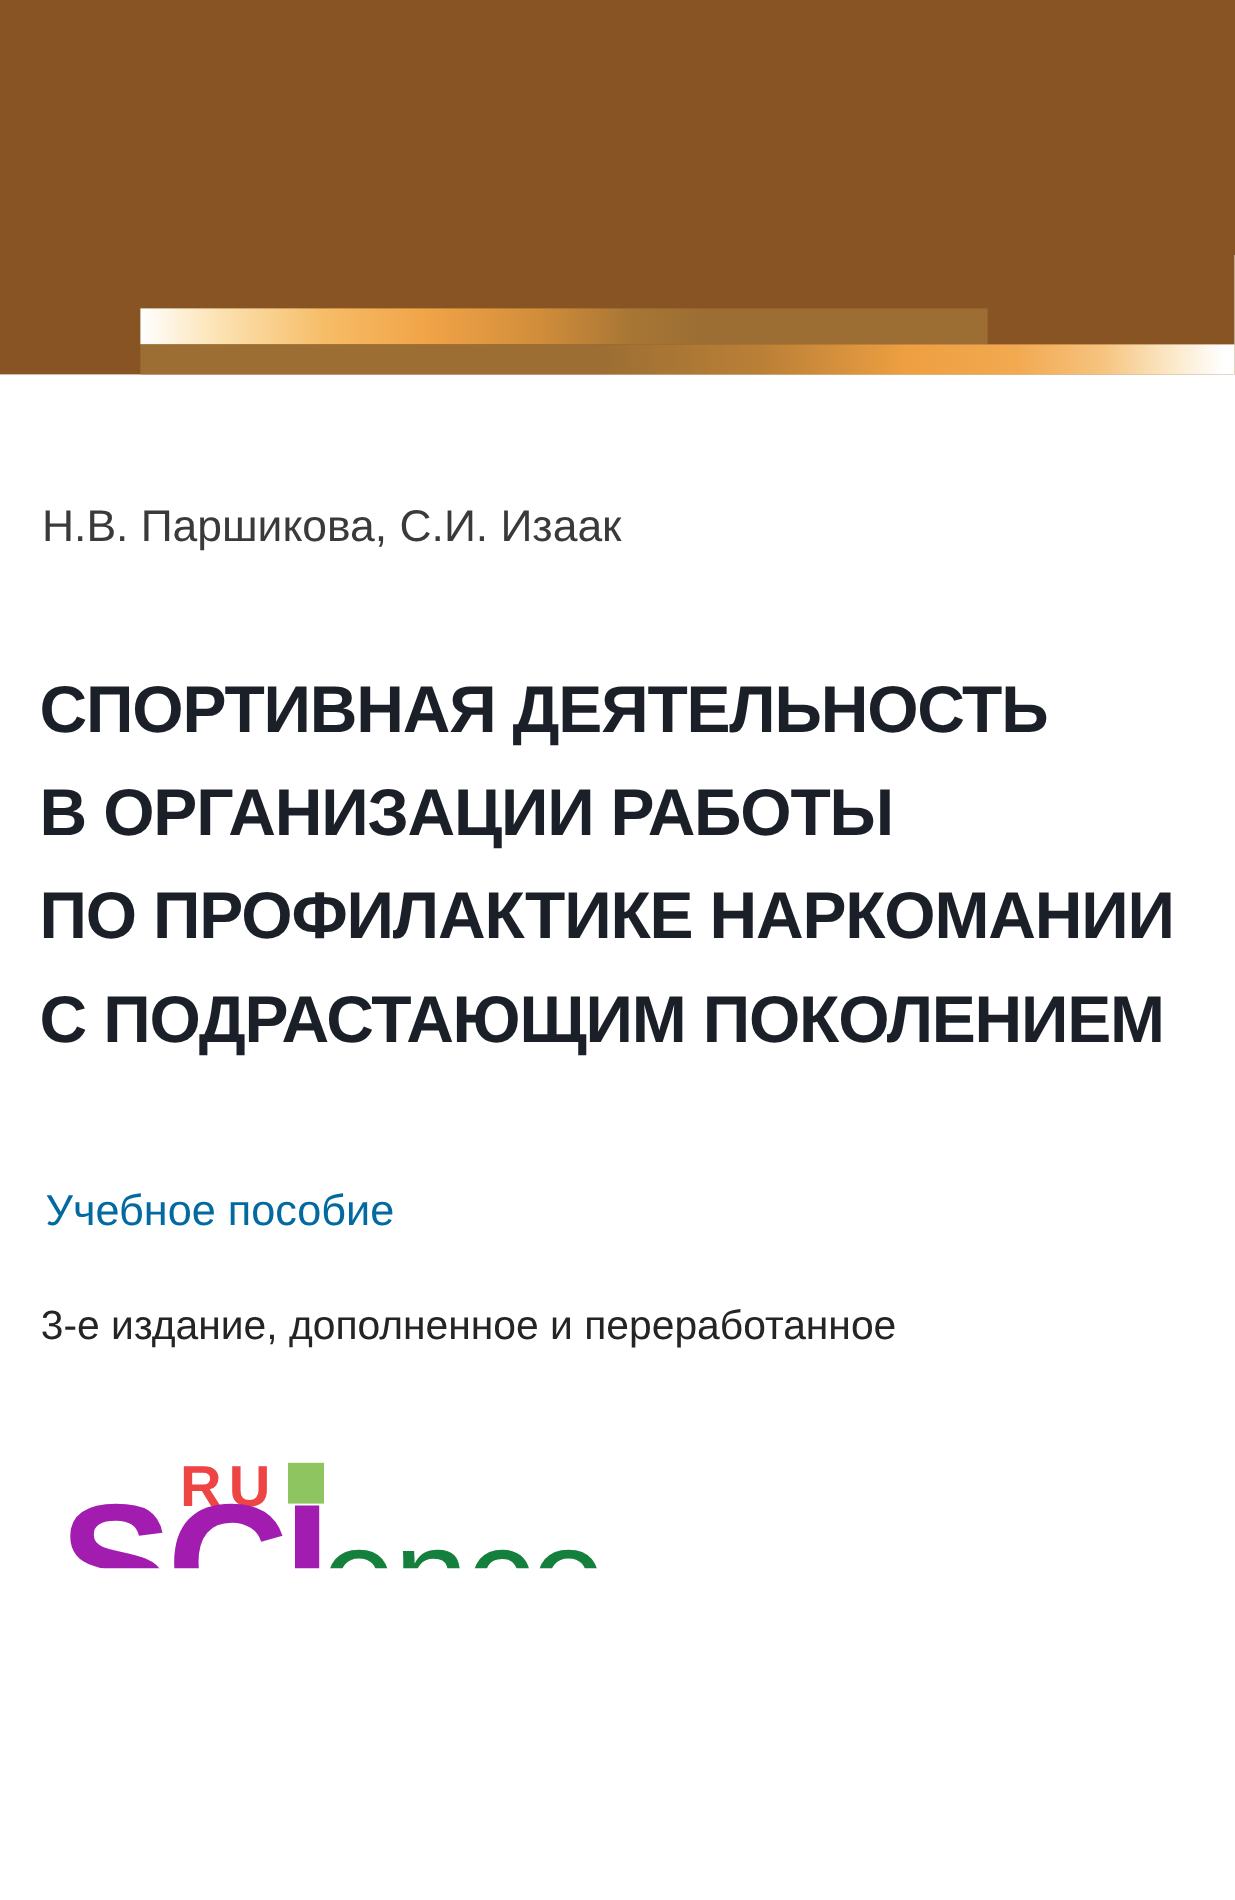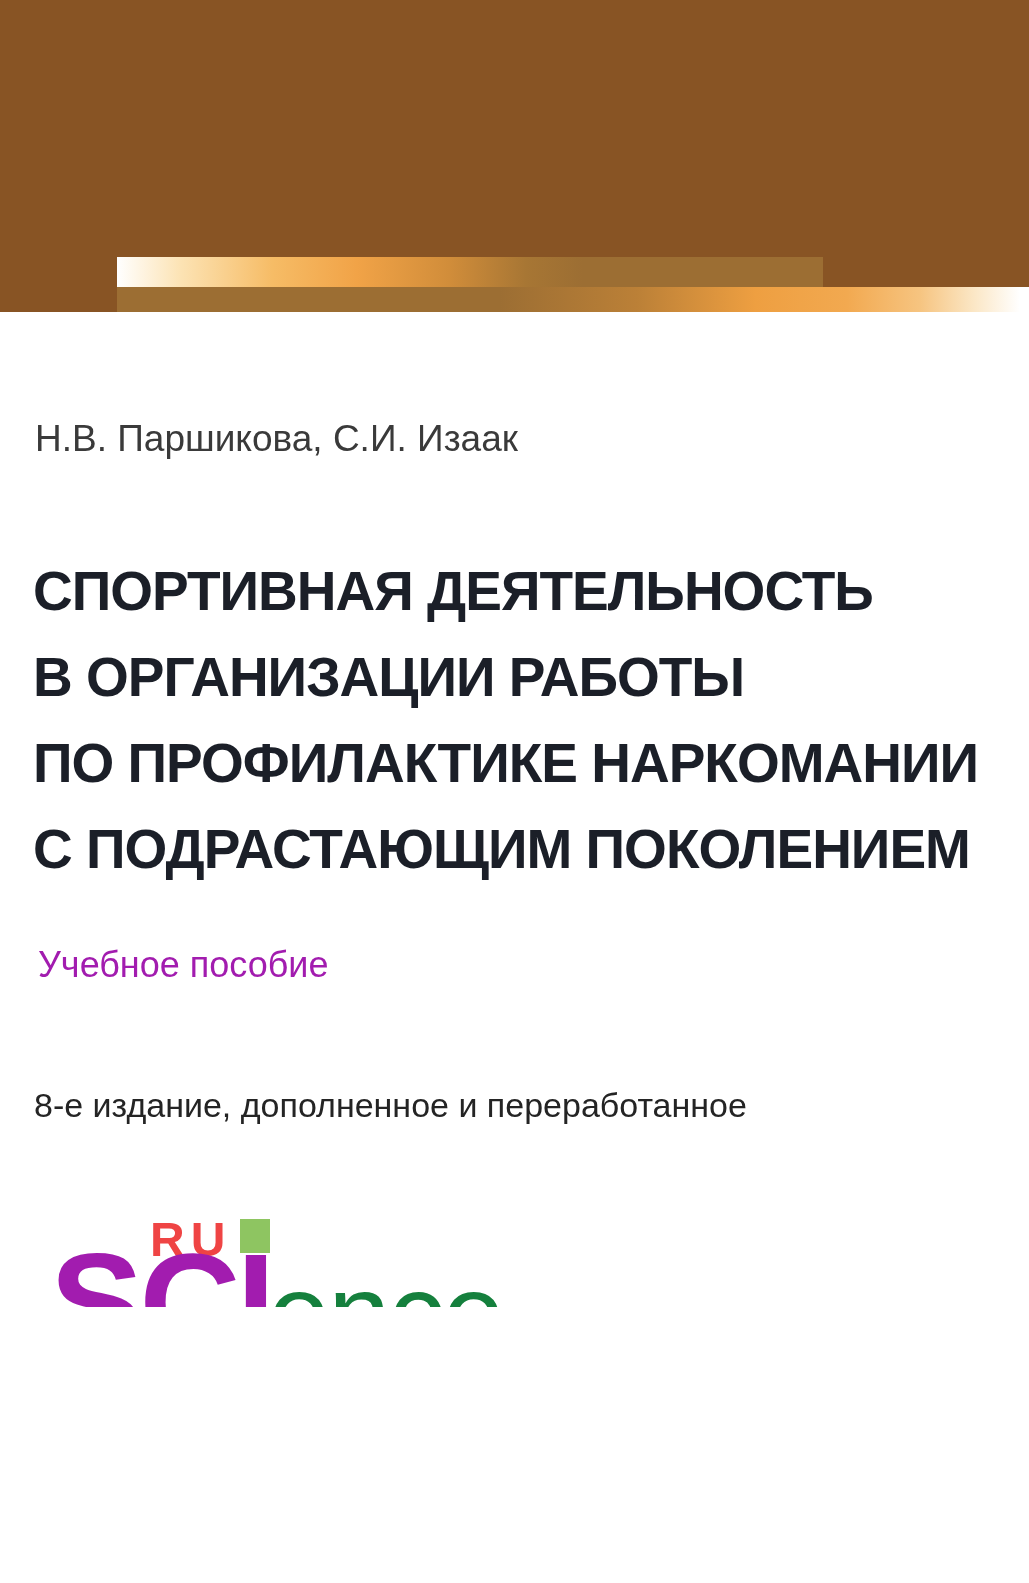--- a/index.html
+++ b/index.html
@@ -53,23 +53,23 @@
   .title-line {
     font-size: 55px;
     font-weight: bold;
     line-height: 86px;
     color: #1b1f28;
     letter-spacing: -1px;
     white-space: nowrap;
   }
   .subtitle {
     position: absolute;
-    left: 38px; top: 944px;
+    left: 38px; top: 988px;
     font-size: 36px;
-    color: #a21caf;
+    color: #0369a1;
     white-space: nowrap;
   }
   .edition {
     position: absolute;
     left: 34px; top: 1086px;
     font-size: 34px;
     color: #242424;
     white-space: nowrap;
   }
 
@@ -141,21 +141,21 @@
 
   <div class="title">
     <div class="title-line">СПОРТИВНАЯ ДЕЯТЕЛЬНОСТЬ</div>
     <div class="title-line">В ОРГАНИЗАЦИИ РАБОТЫ</div>
     <div class="title-line">ПО ПРОФИЛАКТИКЕ НАРКОМАНИИ</div>
     <div class="title-line">С ПОДРАСТАЮЩИМ ПОКОЛЕНИЕМ</div>
   </div>
 
   <div class="subtitle">Учебное пособие</div>
 
-  <div class="edition">8-е издание, дополненное и переработанное</div>
+  <div class="edition">3-е издание, дополненное и переработанное</div>
 
   <div class="logo">
     <span class="logo-ru">RU</span>
     <span class="logo-square"></span>
     <span class="logo-sci">SCI</span>
     <span class="logo-ence">ence</span>
     <span class="logo-site">RU-SCIENCE.COM</span>
   </div>
 
   <div class="footer-band"></div>

